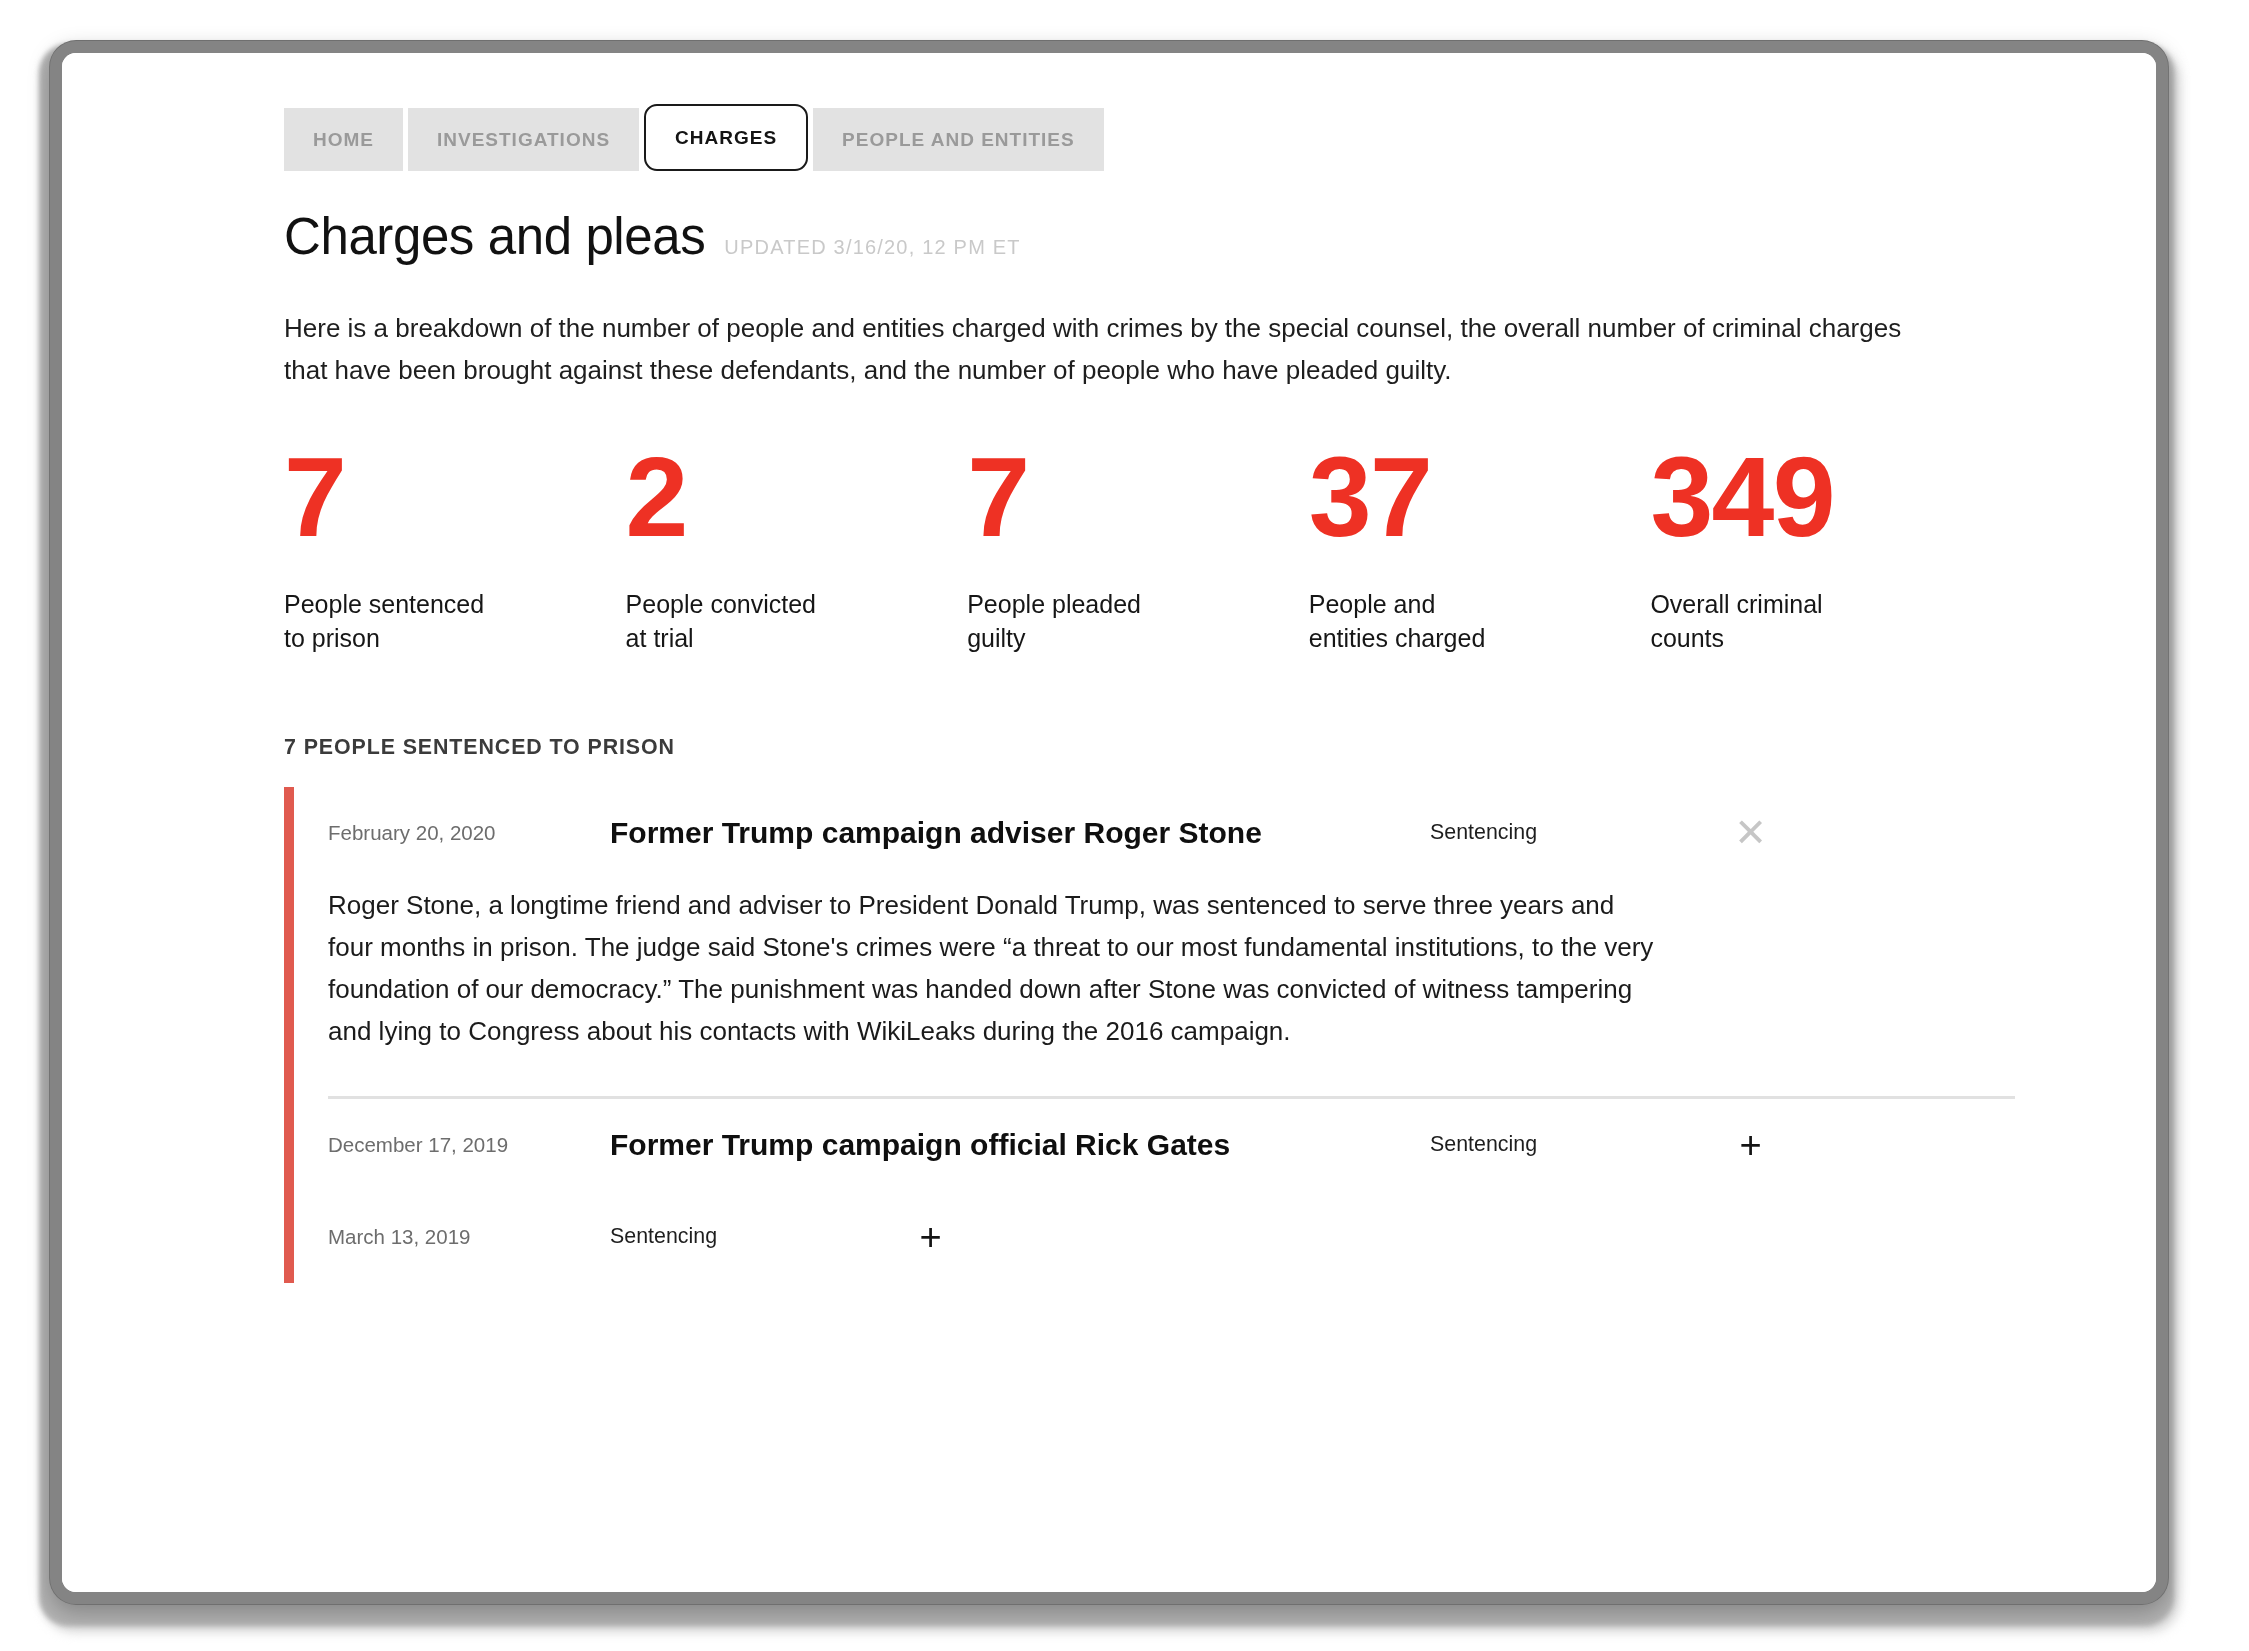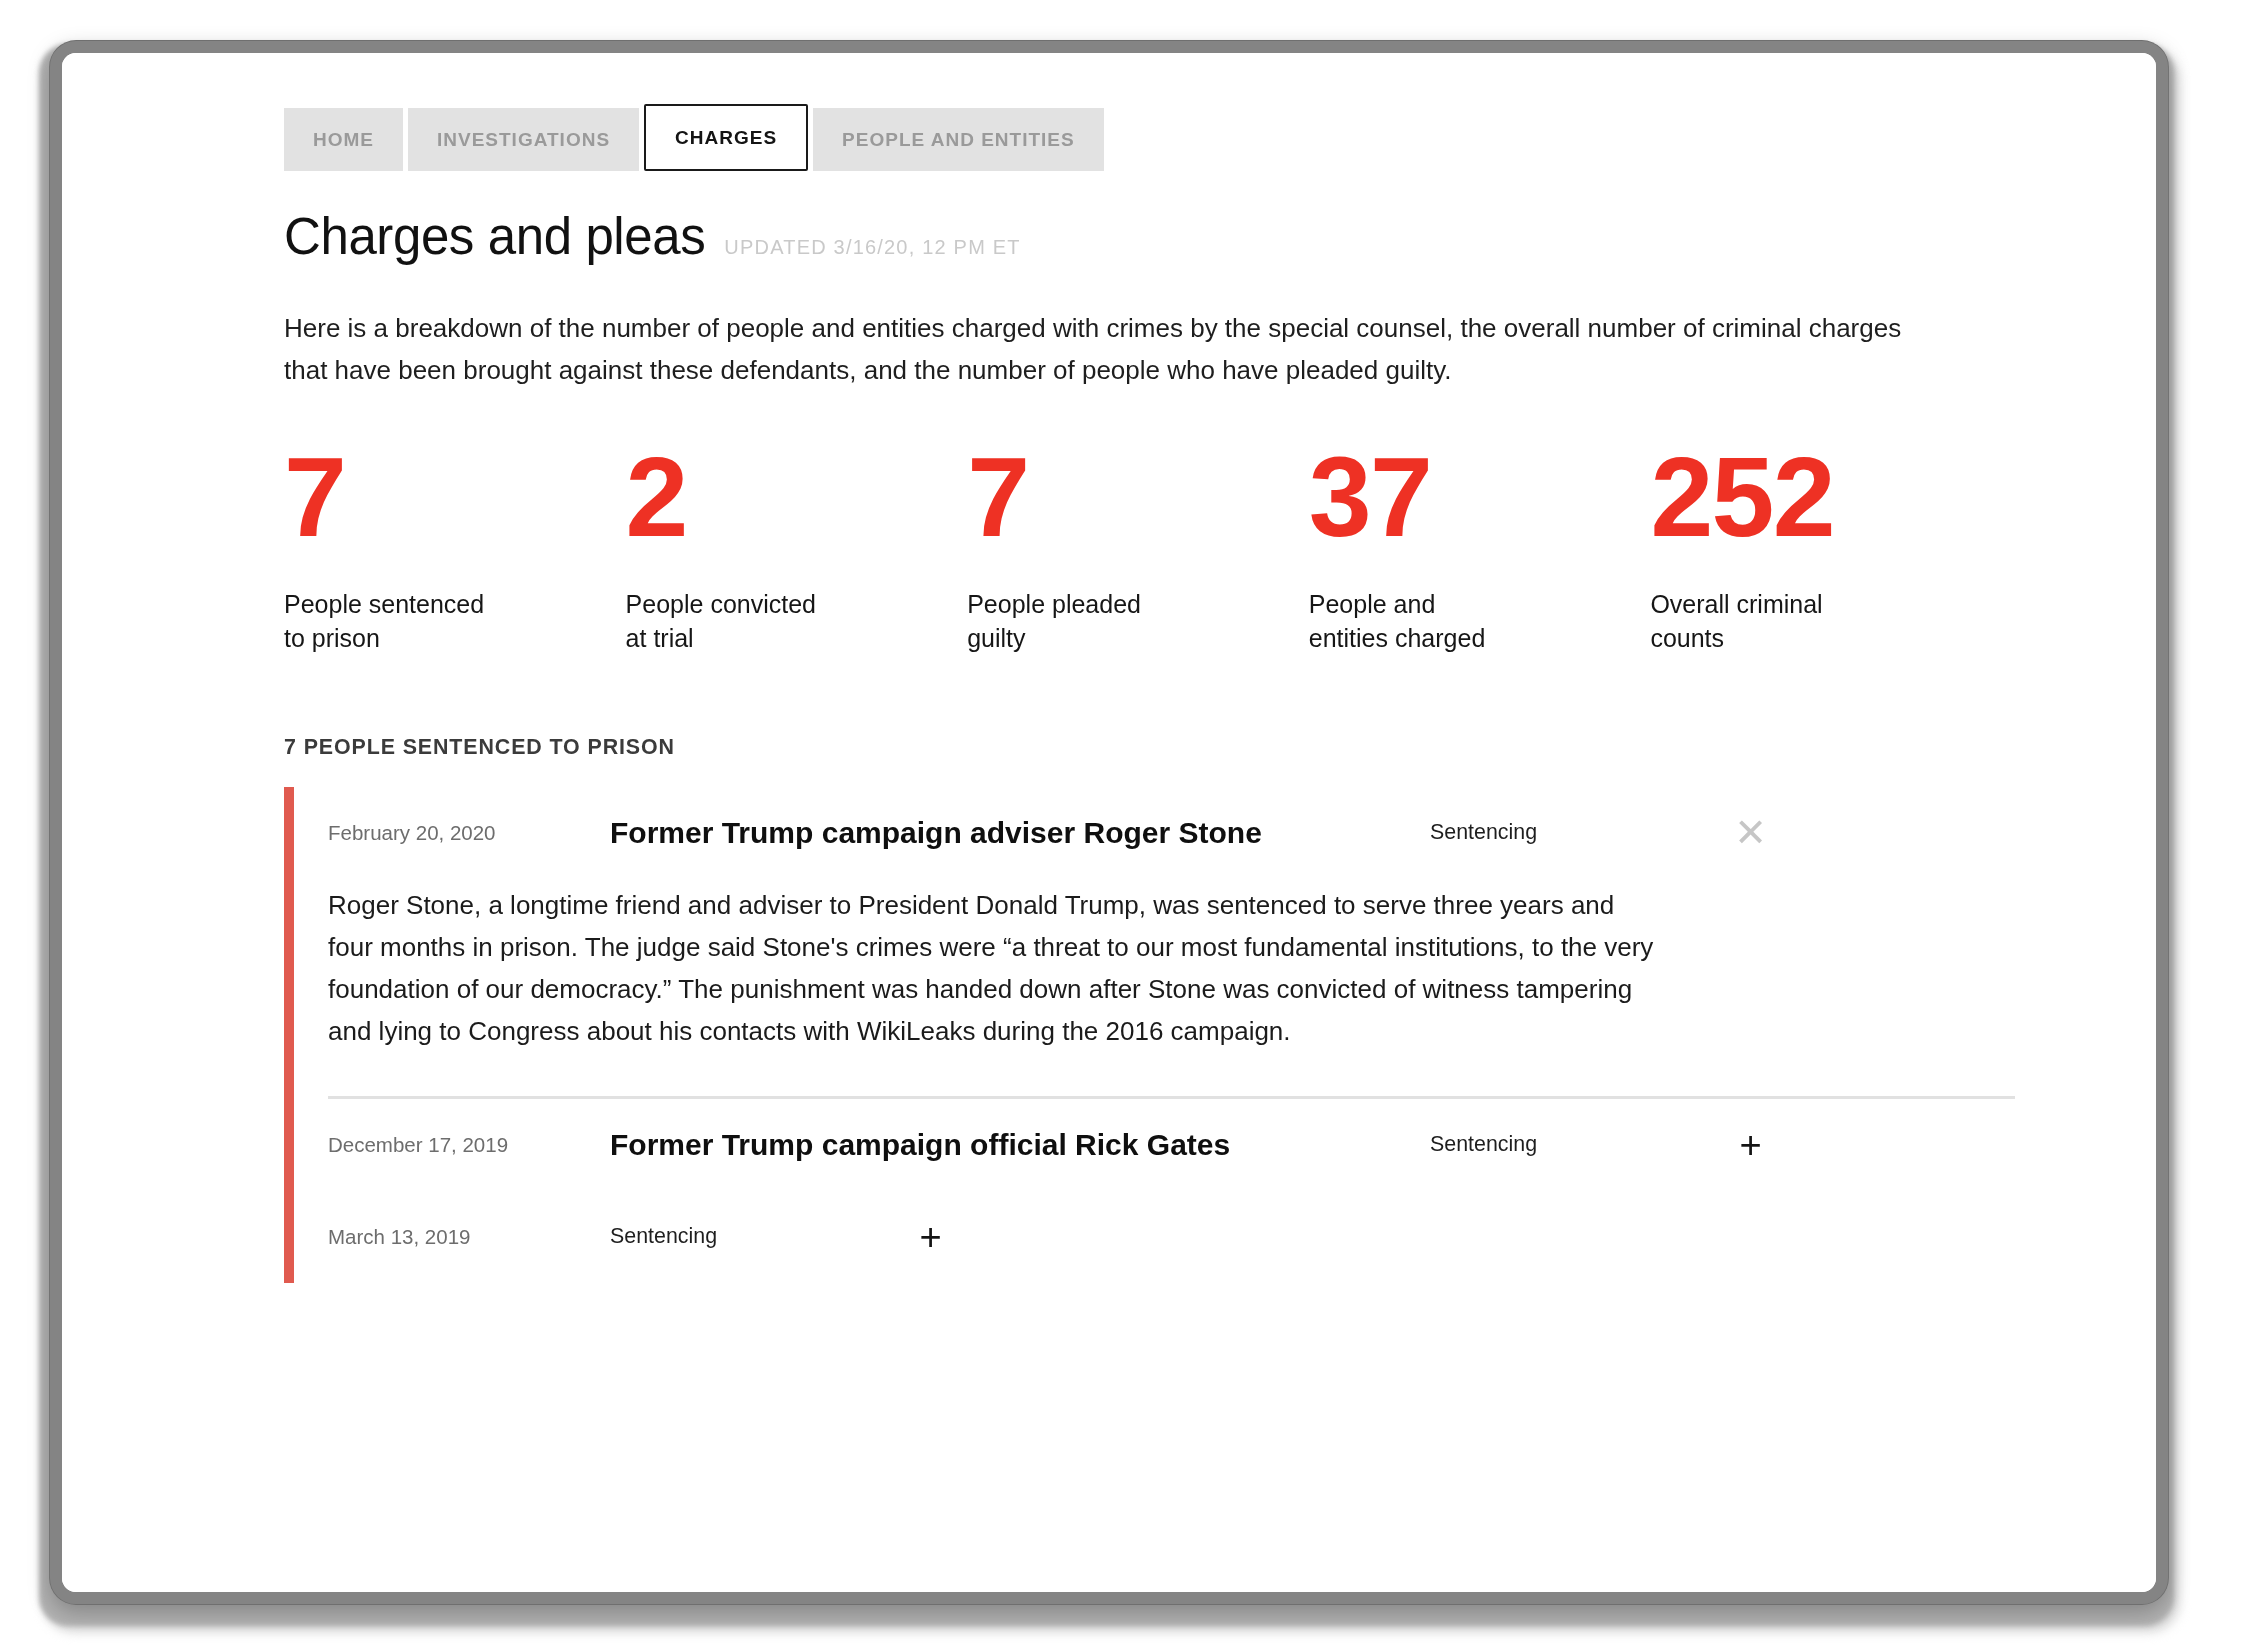--- a/index.html
+++ b/index.html
@@ -87,21 +87,21 @@
     border: none;
     cursor: pointer;
     font-family: "Liberation Sans", sans-serif;
   }
   .tab.active {
     background: #ffffff;
     color: #141414;
     border: 2.6px solid #1a1a1a;
     height: 67px;
     line-height: 62px;
-    border-radius: 2px;
+    border-radius: 13px;
   }
 
   
   .title-row {
     display: flex;
     align-items: baseline;
     gap: 19px;
     margin-bottom: 41px;
   }
   .page-title {
@@ -261,21 +261,21 @@
             <div class="stat-value">7</div>
             <div class="stat-label">People pleaded
 guilty</div>
           </div>
           <div class="stat">
             <div class="stat-value">37</div>
             <div class="stat-label">People and
 entities charged</div>
           </div>
           <div class="stat">
-            <div class="stat-value">252</div>
+            <div class="stat-value">349</div>
             <div class="stat-label">Overall criminal
 counts</div>
           </div>
         </div>
 
         <div class="section-head">7 PEOPLE SENTENCED TO PRISON</div>
 
         <div class="entries">
 
           <div class="entry">

